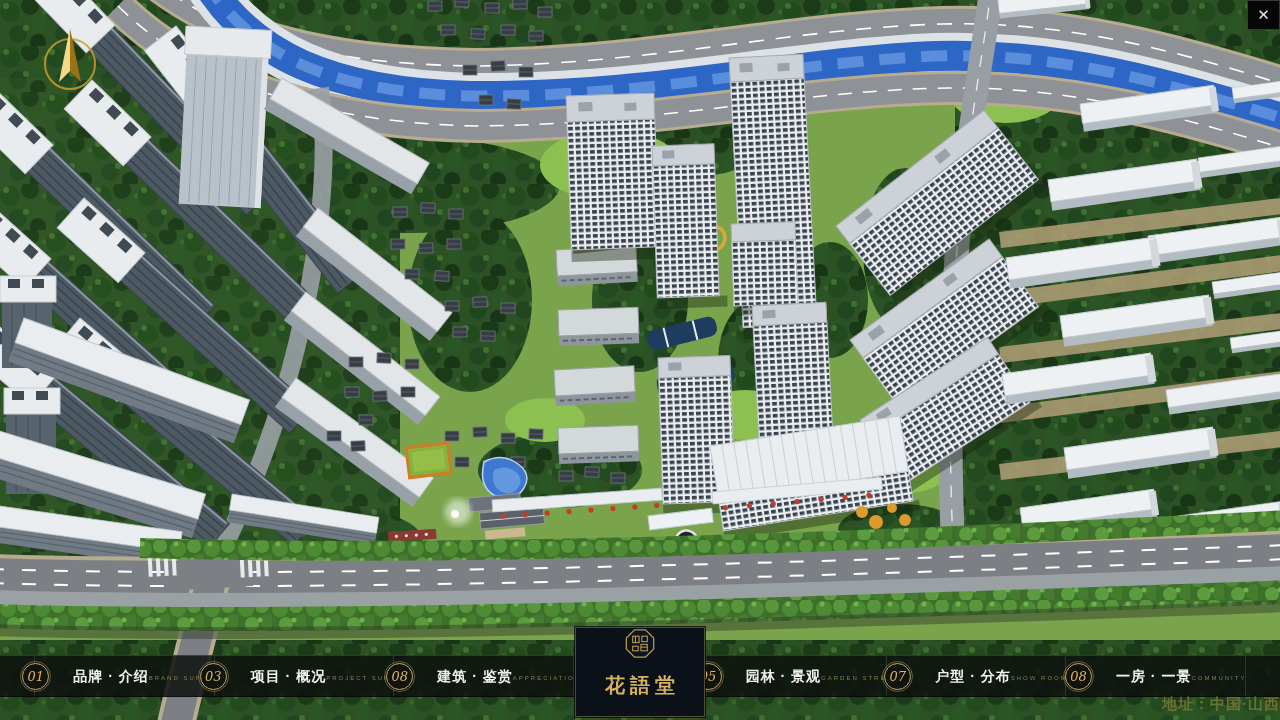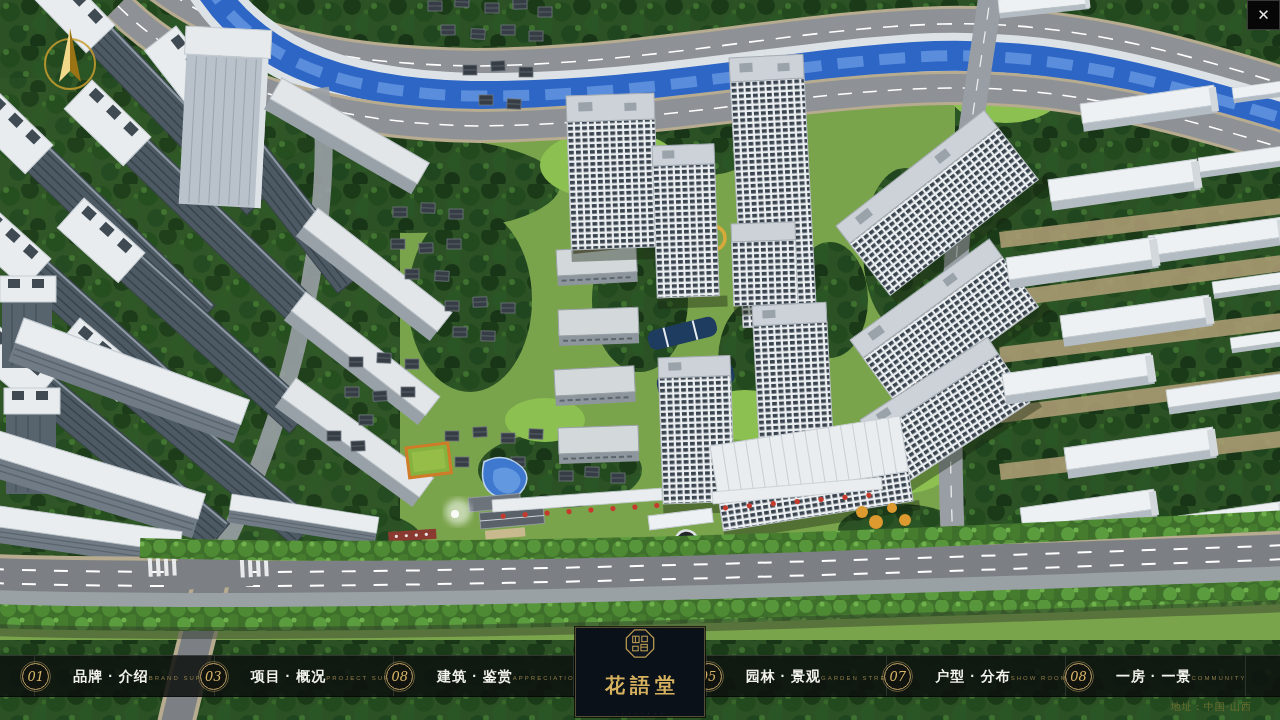--- a/index.html
+++ b/index.html
@@ -34,21 +34,21 @@
 
   
   .logo-panel{position:absolute;left:50%;transform:translateX(-50%);bottom:3px;width:128px;height:88px;
     background:#0b1119;border:1px solid rgba(160,135,80,.5);outline:1px solid rgba(0,0,0,.7);
     display:flex;flex-direction:column;align-items:center;justify-content:center;gap:16px;cursor:pointer;}
   .logo-title{font-family:"DejaVu Serif",serif;font-size:20px;font-weight:bold;color:#d6b25e;
     letter-spacing:5px;text-indent:5px;line-height:1;}
   .logo-caption{font-size:4px;letter-spacing:2px;color:#8d7b4a;}
 
   
-  .address{position:absolute;right:28px;bottom:6px;font-size:10px;font-weight:normal;
+  .address{position:absolute;right:0;bottom:6px;font-size:15px;font-weight:bold;
     color:#6d7031;letter-spacing:1px;}
 </style>
 </head>
 <body>
 
 <div id="stage">
 
 <svg id="scene" viewBox="0 0 1280 720" xmlns="http://www.w3.org/2000/svg">
   <defs>
     <pattern id="ptree" width="46" height="46" patternUnits="userSpaceOnUse">

